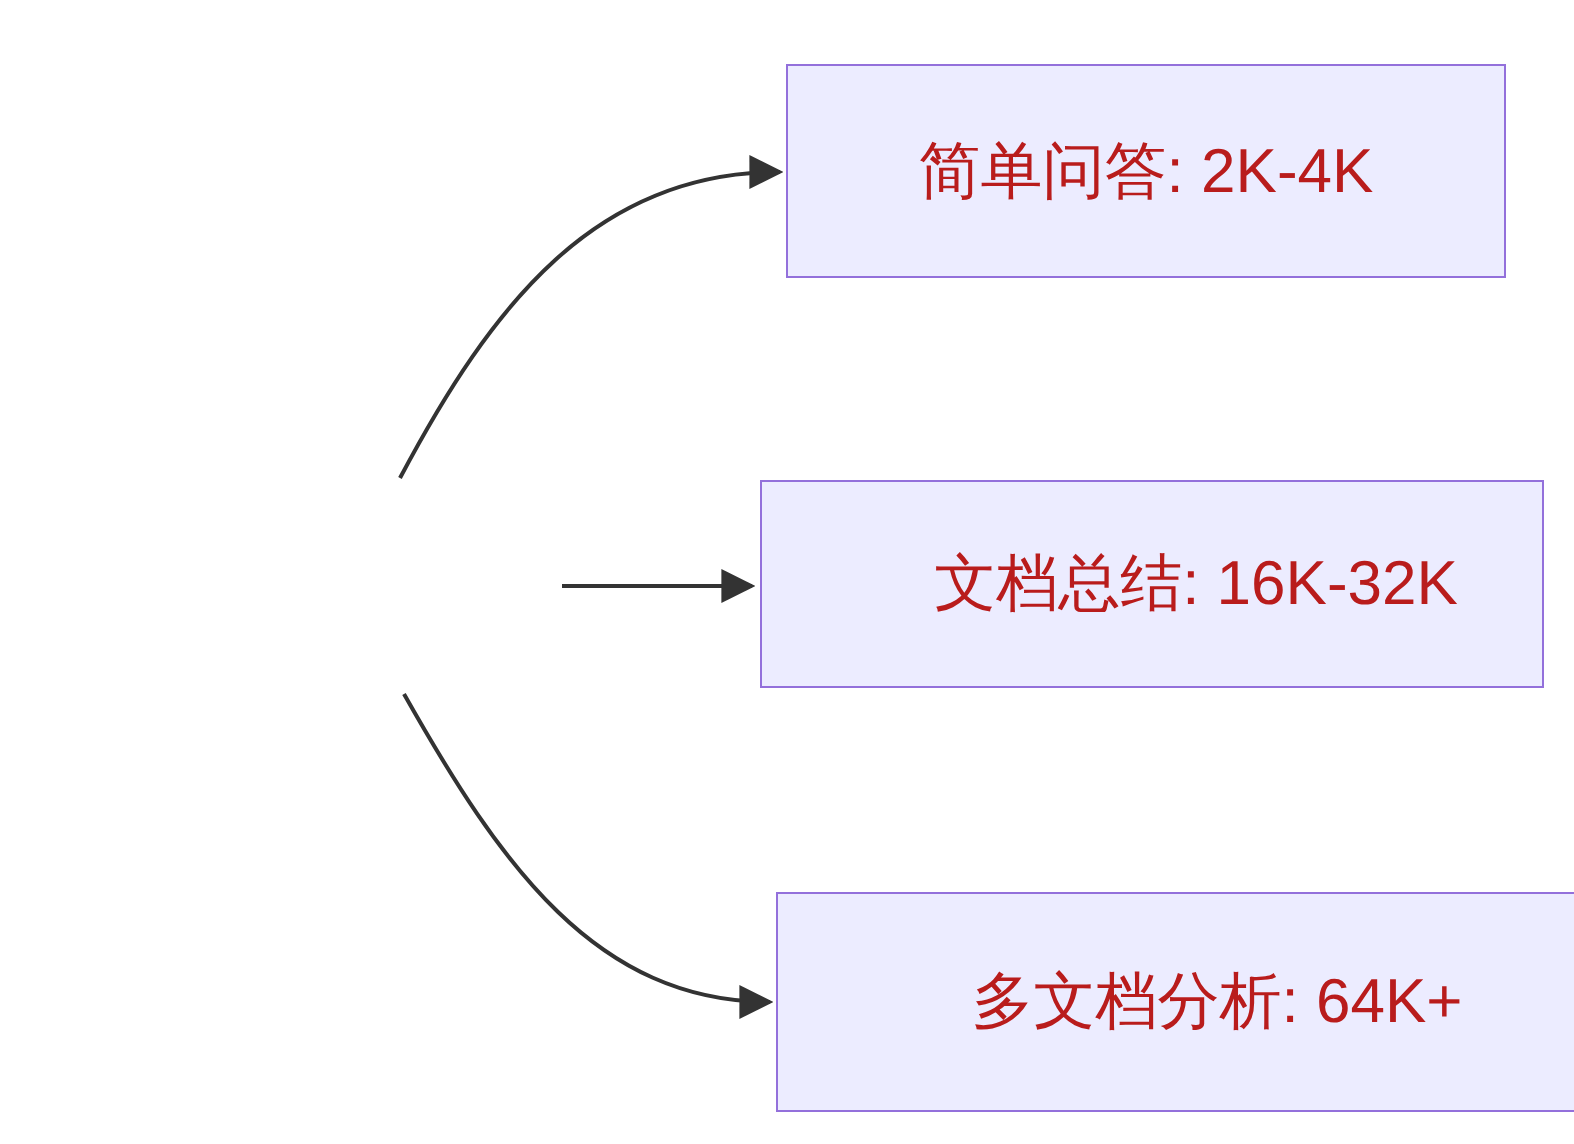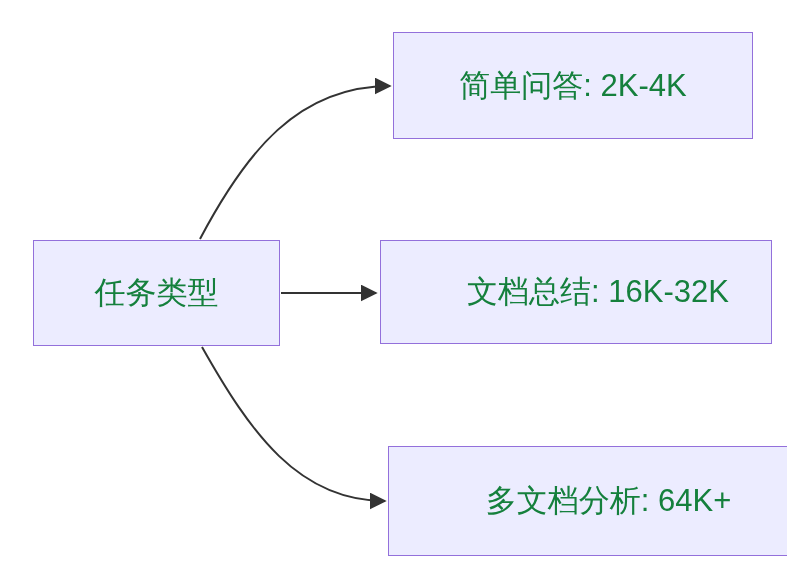--- a/index.html
+++ b/index.html
@@ -24,21 +24,21 @@
     pointer-events: none;
   }
   .node {
     position: absolute;
     box-sizing: border-box;
     background: #ECECFF;
     border: 1.5px solid #9370DB;
     display: flex;
     align-items: center;
     justify-content: center;
-    color: #15803d;
+    color: #b91c1c;
     font-size: 31px;
     line-height: 1.2;
     white-space: nowrap;
     text-align: center;
   }
   .node-root        { left: 33px;  top: 240px; width: 247px; height: 106px; }
   .node-simple-qa   { left: 393px; top: 32px;  width: 360px; height: 107px; }
   .node-doc-summary { left: 380px; top: 240px; width: 392px; height: 104px; padding-left: 44px; }
   .node-multi-doc   { left: 388px; top: 446px; width: 441px; height: 110px; }
   .edge {
@@ -56,23 +56,20 @@
     <defs>
       <marker id="arrowhead" viewBox="0 0 10 10" refX="9" refY="5" markerWidth="8.5" markerHeight="8.5" orient="auto">
         <path d="M0,0 L10,5 L0,10 Z" fill="#333333"></path>
       </marker>
     </defs>
     <path class="edge" d="M200,239 C246,152 298,86 390,86" marker-end="url(#arrowhead)"></path>
     <path class="edge" d="M281,293 L376,293" marker-end="url(#arrowhead)"></path>
     <path class="edge" d="M202,347 C250,432 298,501 385,501" marker-end="url(#arrowhead)"></path>
   </svg>
 
-  <div class="node node-root">
-    <span>任务类型</span>
-  </div>
 
   <div class="node node-simple-qa">
     <span>简单问答: 2K-4K</span>
   </div>
 
   <div class="node node-doc-summary">
     <span>文档总结: 16K-32K</span>
   </div>
 
   <div class="node node-multi-doc">

